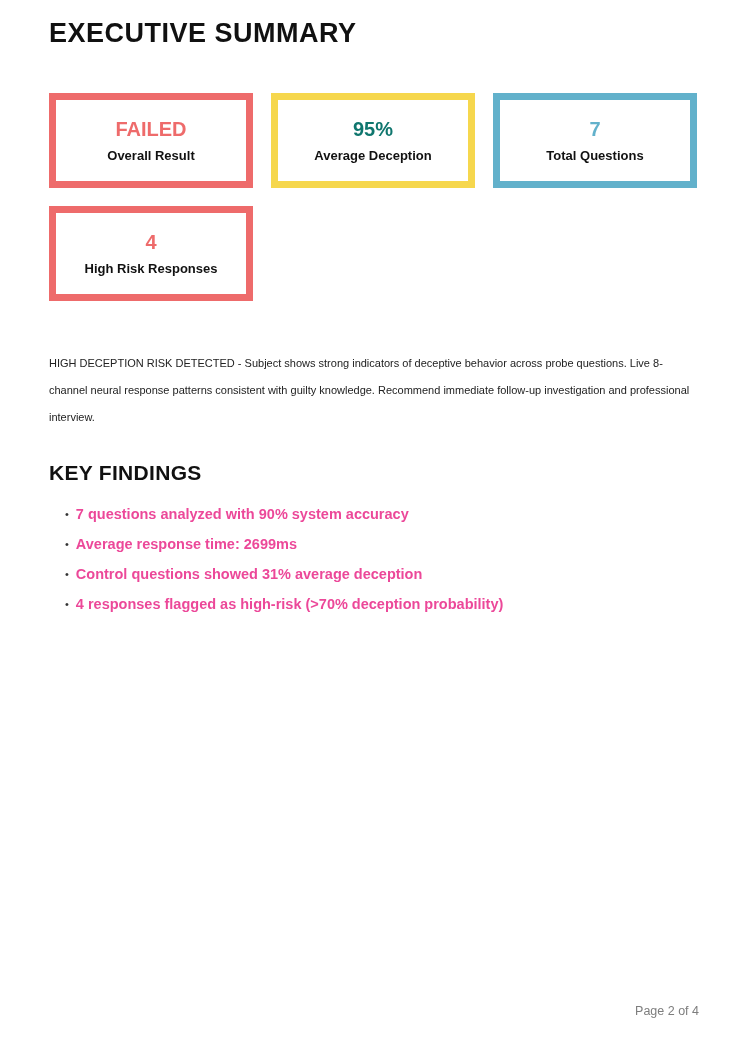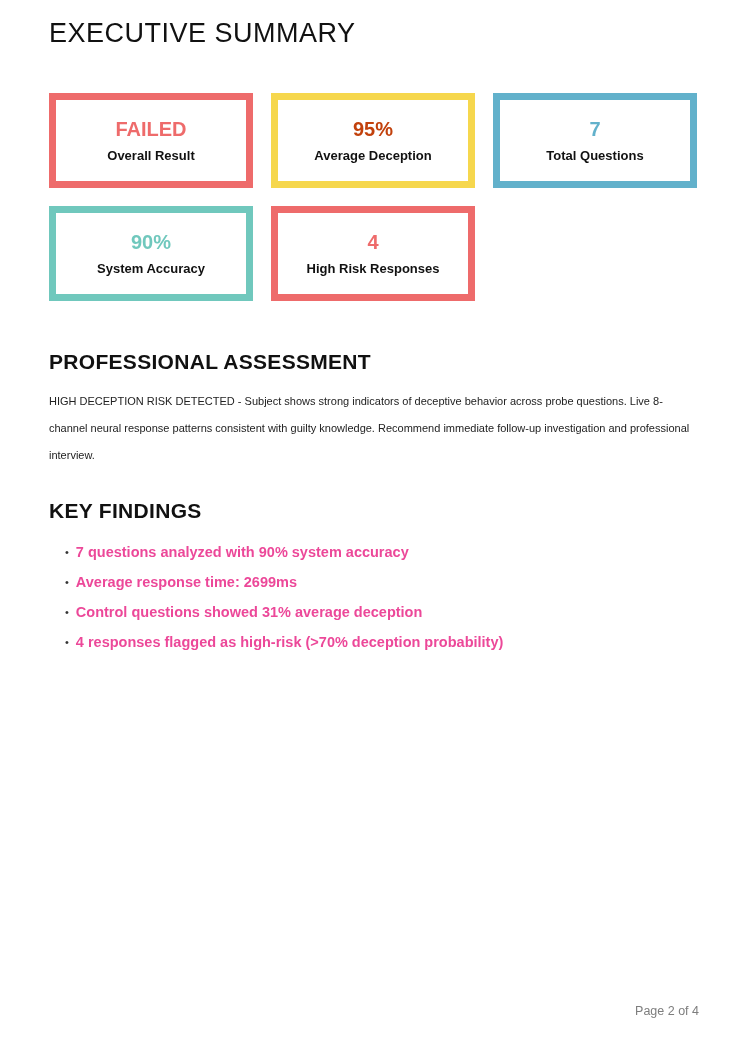--- a/index.html
+++ b/index.html
@@ -13,21 +13,21 @@
     width: 743px;
     height: 1044px;
     background: #ffffff;
     overflow: hidden;
   }
   .content {
     padding: 18px 46px 0 49px;
   }
   .page-title {
     font-size: 27px;
-    font-weight: normal;
+    font-weight: bold;
     letter-spacing: 0.5px;
     color: #111111;
   }
   .cards-grid {
     margin-top: 44px;
     display: grid;
     grid-template-columns: repeat(3, 1fr);
     column-gap: 14px;
     row-gap: 14px;
     width: 648px;
@@ -107,39 +107,34 @@
   <div class="content">
 
     <h1 class="page-title">EXECUTIVE SUMMARY</h1>
 
     <div class="cards-grid">
       <div class="stat-card" style="border-color: rgb(238, 107, 107);">
         <div class="stat-value" style="color: rgb(238, 107, 107);">FAILED</div>
         <div class="stat-label">Overall Result</div>
       </div>
       <div class="stat-card" style="border-color: rgb(246, 215, 77);">
-        <div class="stat-value" style="color: #c2410c;">95%</div>
+        <div class="stat-value" style="color: #0f766e;">95%</div>
         <div class="stat-label">Average Deception</div>
       </div>
       <div class="stat-card" style="border-color: rgb(98, 177, 203);">
         <div class="stat-value" style="color: rgb(98, 177, 203);">7</div>
         <div class="stat-label">Total Questions</div>
-      </div>
-      <div class="stat-card" style="border-color: rgb(112, 200, 189);">
-        <div class="stat-value" style="color: rgb(112, 200, 189);">90%</div>
-        <div class="stat-label">System Accuracy</div>
       </div>
       <div class="stat-card" style="border-color: rgb(238, 107, 107);">
         <div class="stat-value" style="color: rgb(238, 107, 107);">4</div>
         <div class="stat-label">High Risk Responses</div>
       </div>
     </div>
 
     <div class="section-assessment">
-      <h2 class="section-heading">PROFESSIONAL ASSESSMENT</h2>
       <p class="assessment-paragraph">HIGH DECEPTION RISK DETECTED - Subject shows strong indicators of deceptive behavior across probe questions. Live 8-channel neural response patterns consistent with guilty knowledge. Recommend immediate follow-up investigation and professional interview.</p>
     </div>
 
     <div class="section-findings">
       <h2 class="section-heading">KEY FINDINGS</h2>
       <ul class="findings-list">
         <li class="finding-item">7 questions analyzed with 90% system accuracy</li>
         <li class="finding-item">Average response time: 2699ms</li>
         <li class="finding-item">Control questions showed 31% average deception</li>
         <li class="finding-item">4 responses flagged as high-risk (&gt;70% deception probability)</li>

